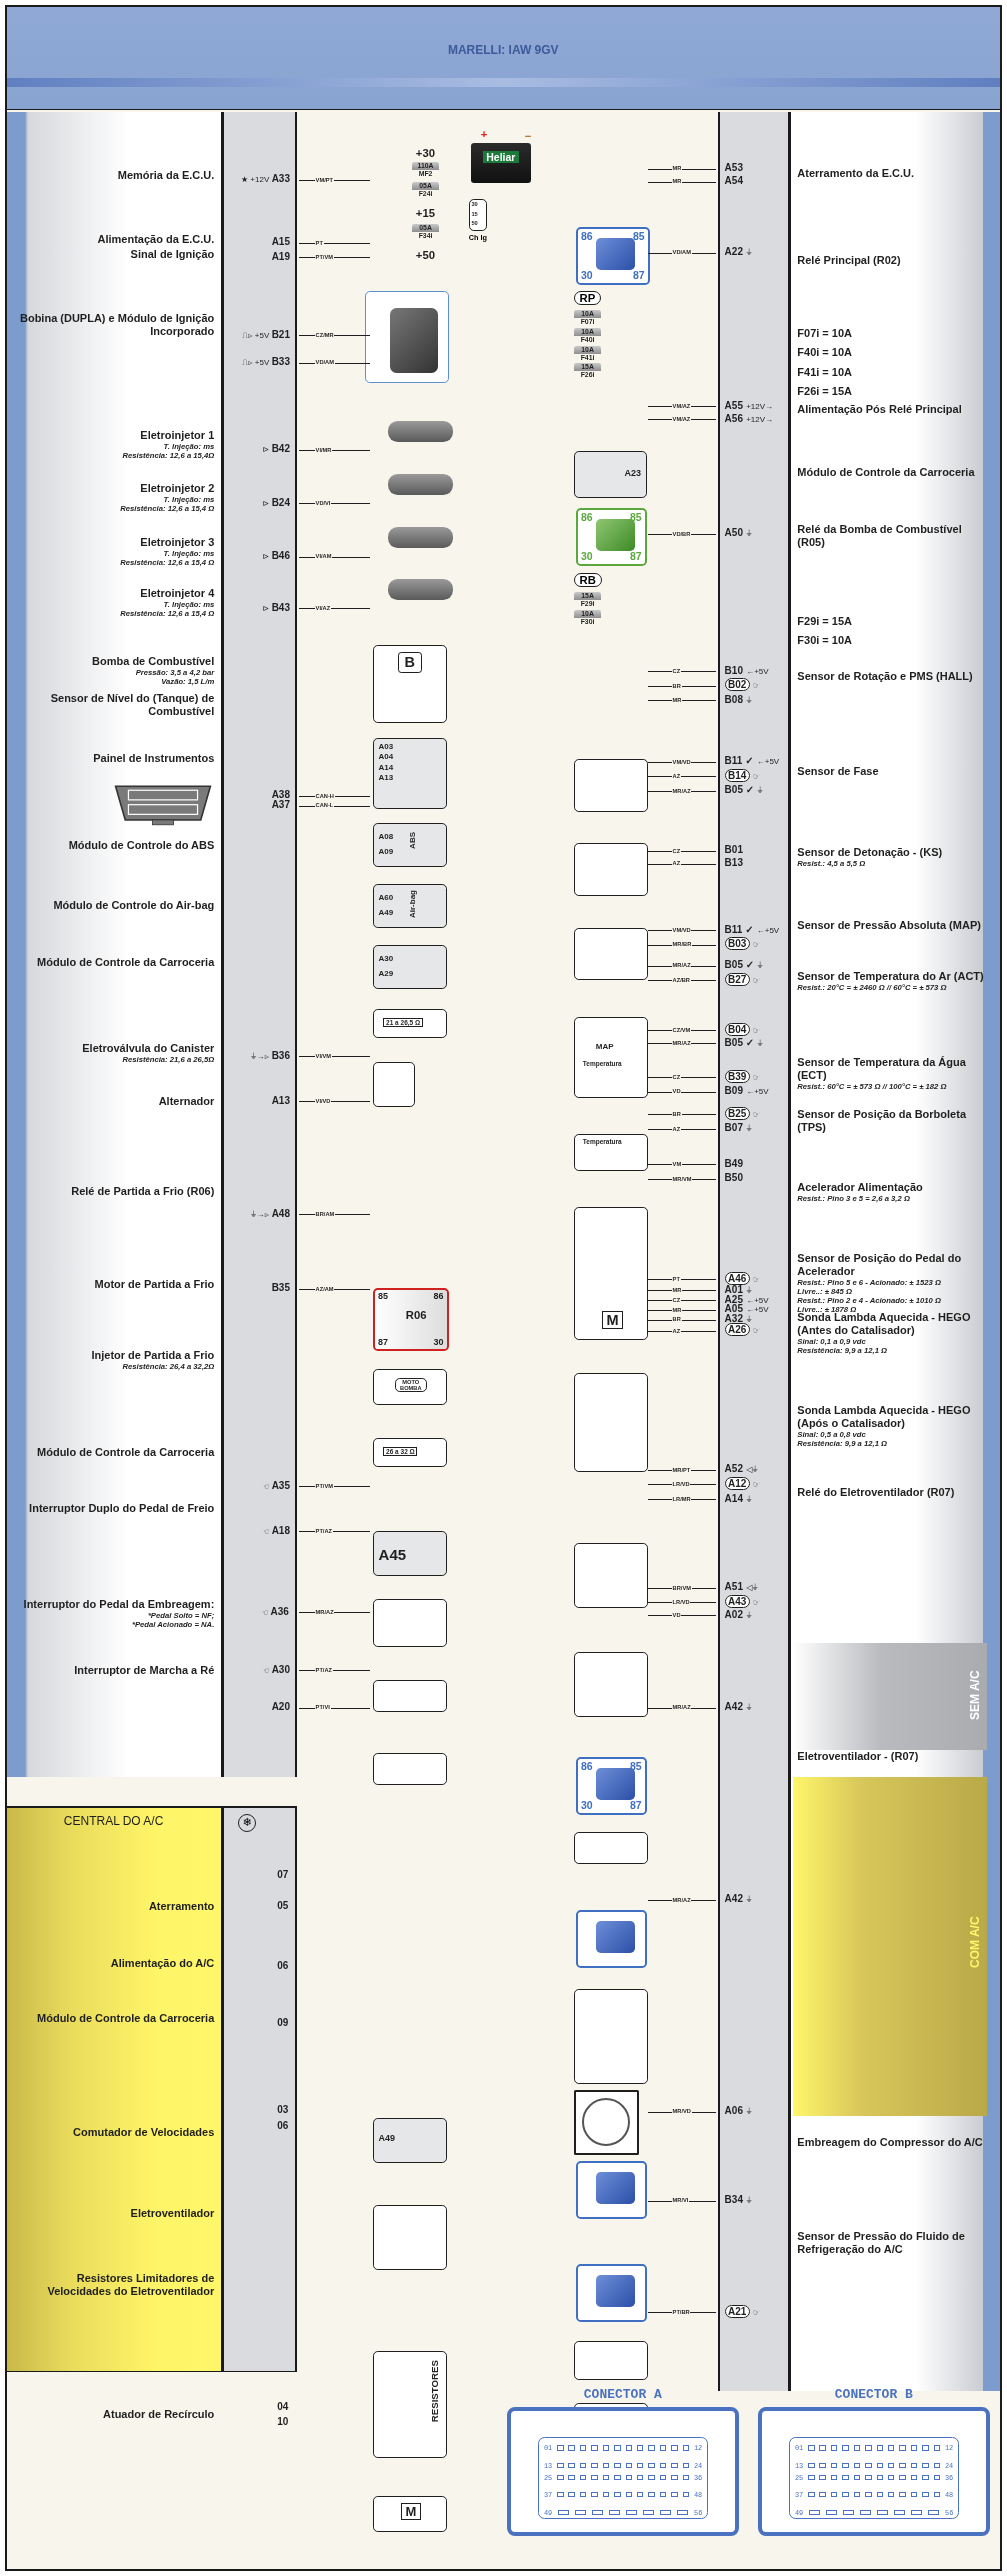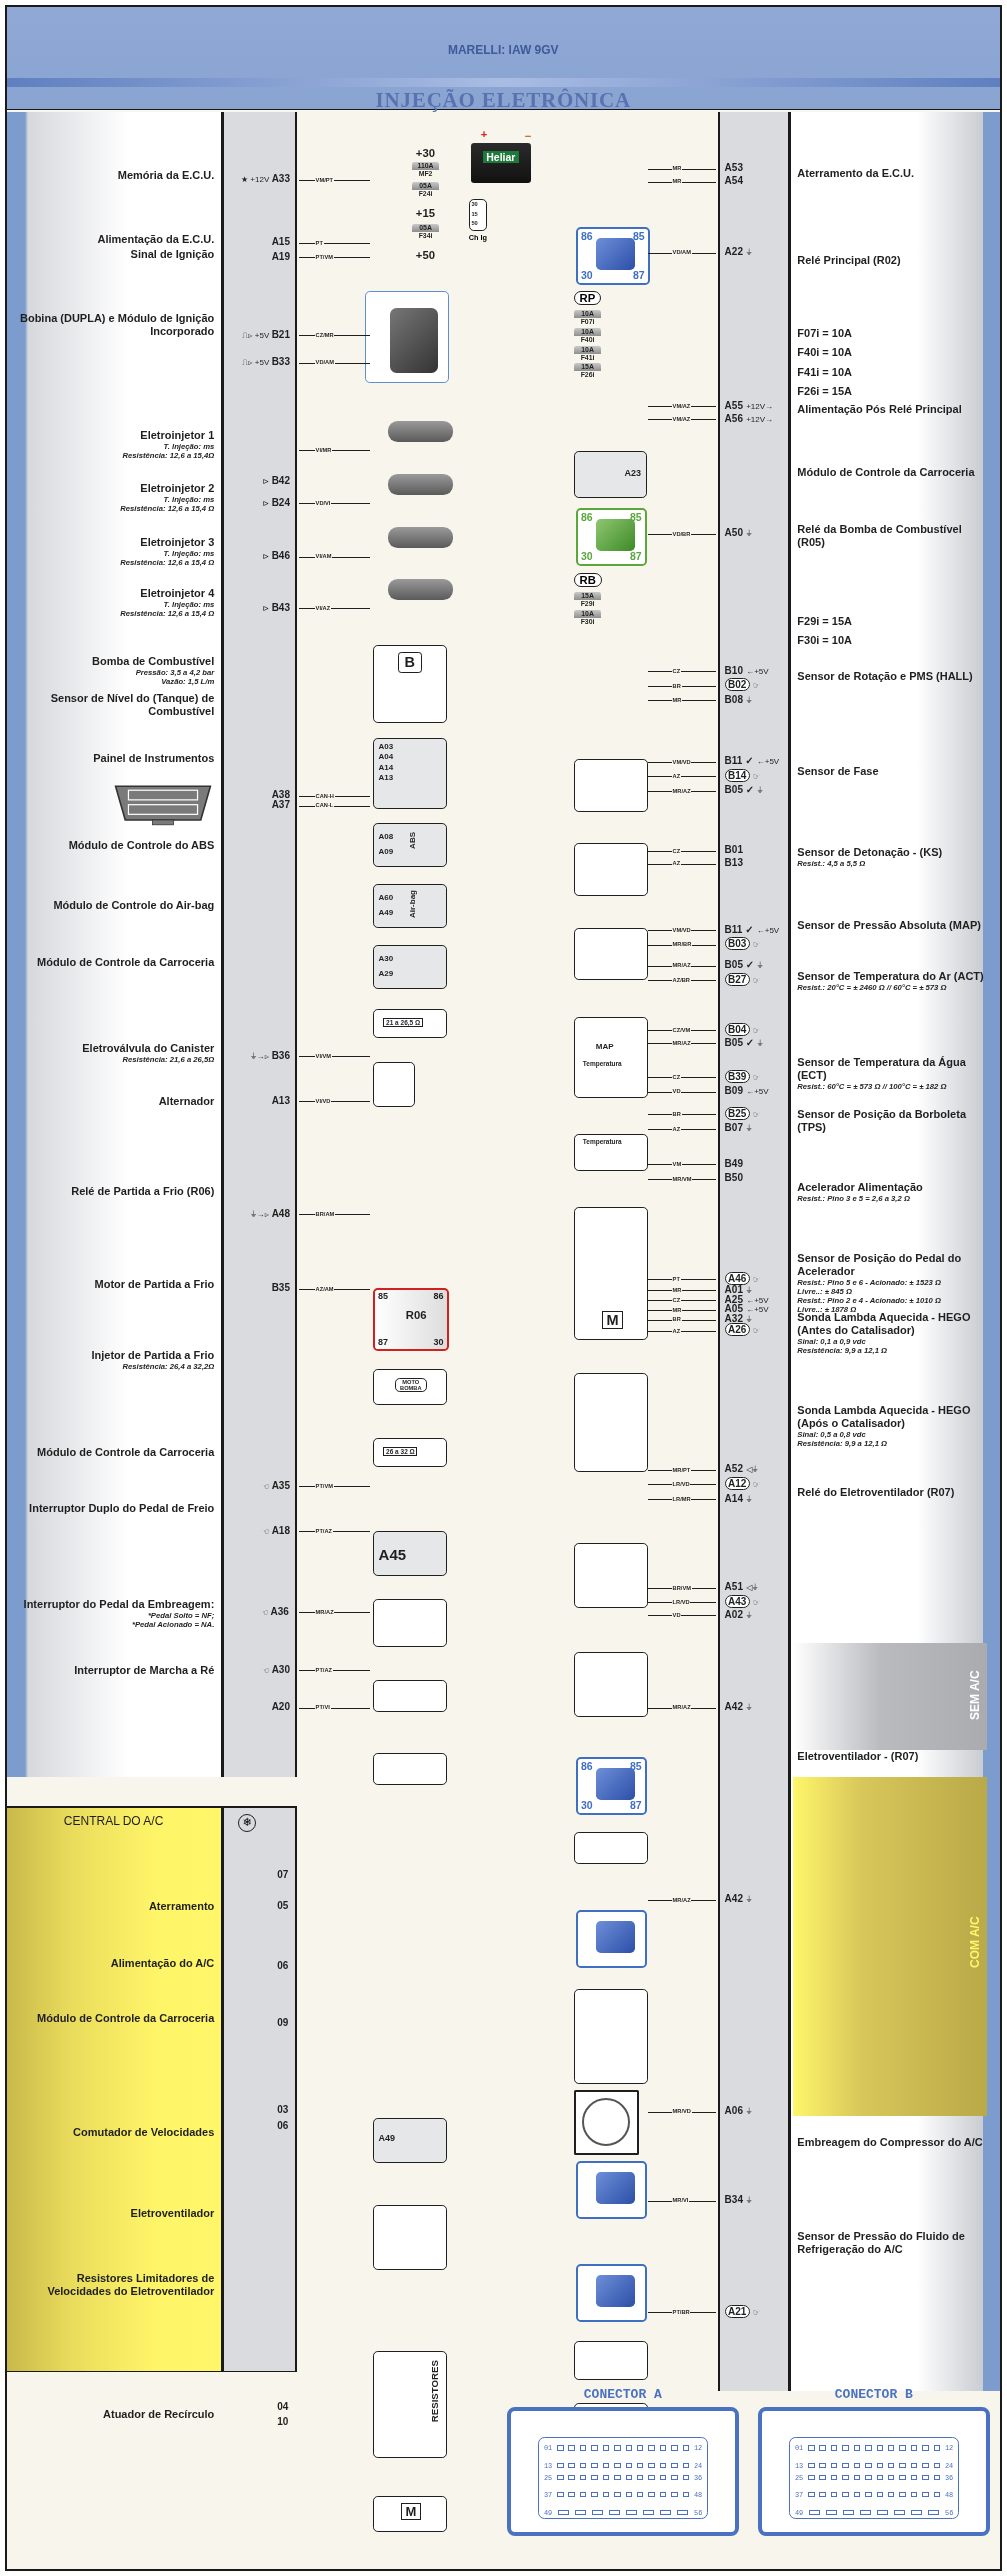--- a/index.html
+++ b/index.html
@@ -62,21 +62,20 @@
   .conn .sq.w { width: 11.3px; }
   .ac-icon { position: absolute; width: 18px; height: 18px; border: 1.6px solid #1f1f1f; border-radius: 50%; text-align: center; font-size: 11.3px; line-height: 14.5px; }
 </style>
 </head>
 <body>
 
 <div class="frame">
   <div class="header">
     <div class="model">MARELLI: IAW 9GV</div>
     <div class="band"></div>
-    <div class="title">INJEÇÃO ELETRÔNICA</div>
   </div>
 
   <div class="left-labels" id="leftLabels">
       <div class="lbl" style="top: 57px;">
         <span class="t">Memória da E.C.U.</span>
       </div>
       <div class="lbl" style="top: 121px;">
         <span class="t">Alimentação da E.C.U.</span>
       </div>
       <div class="lbl" style="top: 136px;">
@@ -156,21 +155,21 @@
       <div class="lbl" style="top: 1552px;">
         <span class="t">Interruptor de Marcha a Ré</span>
       </div>
     </div>
   <div class="left-pins" id="leftPins">
       <div class="pin" style="top: 61px; right: 4.8px;"><span class="mark">★ +12V</span><span class="code">A33</span></div>
       <div class="pin" style="top: 124px; right: 4.8px;"><span class="mark"></span><span class="code">A15</span></div>
       <div class="pin" style="top: 139px; right: 4.8px;"><span class="mark"></span><span class="code">A19</span></div>
       <div class="pin" style="top: 217px; right: 4.8px;"><span class="mark">⎍⊳ +5V</span><span class="code">B21</span></div>
       <div class="pin" style="top: 244px; right: 4.8px;"><span class="mark">⎍⊳ +5V</span><span class="code">B33</span></div>
-      <div class="pin" style="top: 331px; right: 4.8px; margin-top: 32px;"><span class="mark">⊳</span><span class="code">B42</span></div>
+      <div class="pin" style="top: 331px; right: 4.8px;"><span class="mark">⊳</span><span class="code">B42</span></div>
       <div class="pin" style="top: 385px; right: 4.8px;"><span class="mark">⊳</span><span class="code">B24</span></div>
       <div class="pin" style="top: 438px; right: 4.8px;"><span class="mark">⊳</span><span class="code">B46</span></div>
       <div class="pin" style="top: 490px; right: 4.8px;"><span class="mark">⊳</span><span class="code">B43</span></div>
       <div class="pin" style="top: 677px; right: 4.8px;"><span class="mark"></span><span class="code">A38</span></div>
       <div class="pin" style="top: 687px; right: 4.8px;"><span class="mark"></span><span class="code">A37</span></div>
       <div class="pin" style="top: 938px; right: 4.8px;"><span class="mark">⏚→⊳</span><span class="code">B36</span></div>
       <div class="pin" style="top: 983px; right: 4.8px;"><span class="mark"></span><span class="code">A13</span></div>
       <div class="pin" style="top: 1096px; right: 4.8px;"><span class="mark">⏚→⊳</span><span class="code">A48</span></div>
       <div class="pin" style="top: 1170px; right: 4.8px;"><span class="mark"></span><span class="code">B35</span></div>
       <div class="pin" style="top: 1368px; right: 4.8px;"><span class="mark">☜</span><span class="code">A35</span></div>

